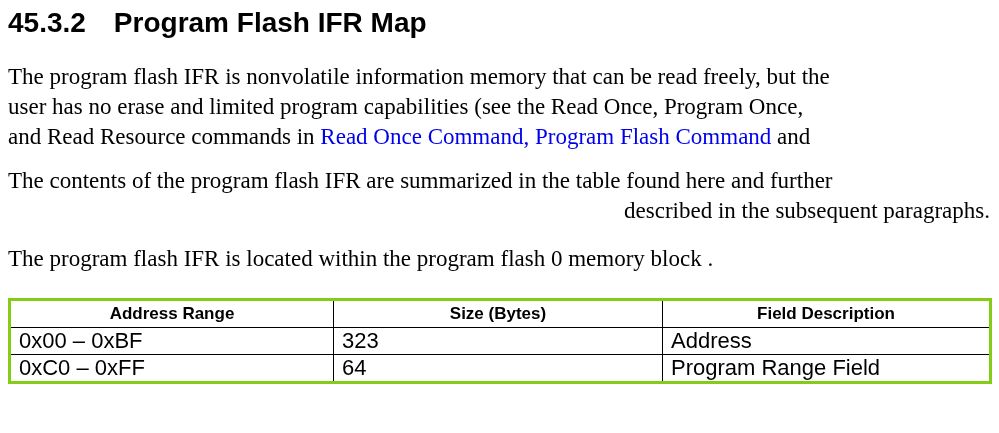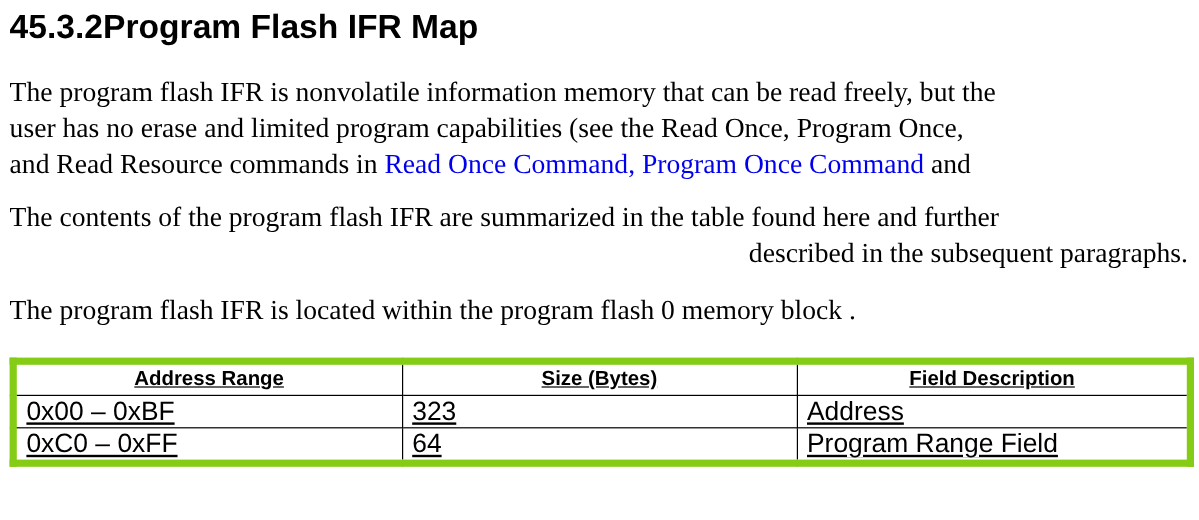--- a/index.html
+++ b/index.html
@@ -17,43 +17,42 @@
     height: 433px;
   }
   h1.heading {
     font-family: "Liberation Sans", sans-serif;
     font-weight: bold;
     font-size: 28px;
     line-height: 34px;
     color: #000000;
     white-space: nowrap;
   }
-  .hnum { }
+  .hnum { margin-right: 28px; }
   p.body {
     font-family: Liberation Serif, serif;
     font-size: 23px;
     line-height: 30px;
     color: #000000;
   }
   p.p1 { margin-top: 22px; }
   p.p2 { margin-top: 14px; }
   p.p3 { margin-top: 18px; }
   .line { white-space: nowrap; }
   .link {
     color: var(--link-color, #0000EE);
     cursor: pointer;
   }
   table.ifr {
     margin-top: 24px;
     width: 981px;
     border-collapse: collapse;
-    border: 6px solid #84cc16;
+    border: 3px solid #84cc16;
     font-family: "Liberation Sans", sans-serif;
     table-layout: fixed;
-    text-decoration: underline;
   }
   table.ifr th {
     border: 1px solid #000000;
     height: 28px;
     font-size: 17px;
     font-weight: bold;
     text-align: center;
     vertical-align: middle;
   }
   table.ifr td {
@@ -74,21 +73,21 @@
 
 <div class="page">
 
   <h1 class="heading">
     <span class="hnum">45.3.2</span><span class="htitle">Program Flash IFR Map</span>
   </h1>
 
   <p class="body p1">
       <span class="line" style="display: block;"><span>The program flash IFR is nonvolatile information memory that can be read freely, but the</span></span>
       <span class="line" style="display: block;"><span>user has no erase and limited program capabilities (see the Read Once, Program Once,</span></span>
-      <span class="line" style="display: block;"><span>and Read Resource commands in </span><span class="link">Read Once Command,</span><span> </span><span class="link">Program Once Command</span><span> and</span></span>
+      <span class="line" style="display: block;"><span>and Read Resource commands in </span><span class="link">Read Once Command,</span><span> </span><span class="link">Program Flash Command</span><span> and</span></span>
     </p>
 
   <p class="body p2">
       <span class="line" style="display: block;"><span>The contents of the program flash IFR are summarized in the table found here and further</span></span>
       <span class="line" style="display: block; text-align: right;"><span>described in the subsequent paragraphs.</span></span>
     </p>
 
   <p class="body p3">
       <span class="line" style="display: block;"><span>The program flash IFR is located within the program flash 0 memory block .</span></span>
     </p>

